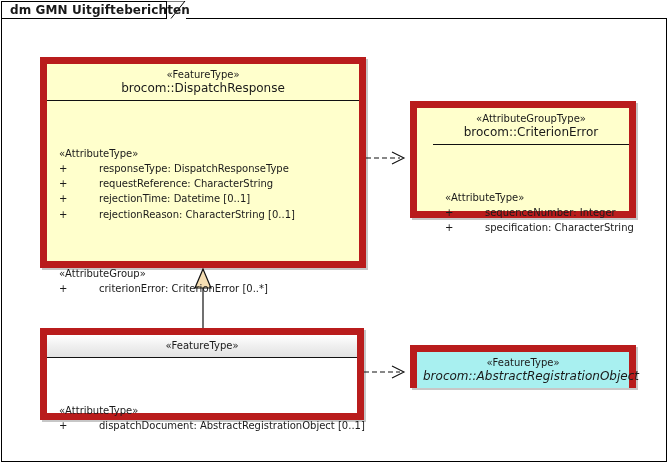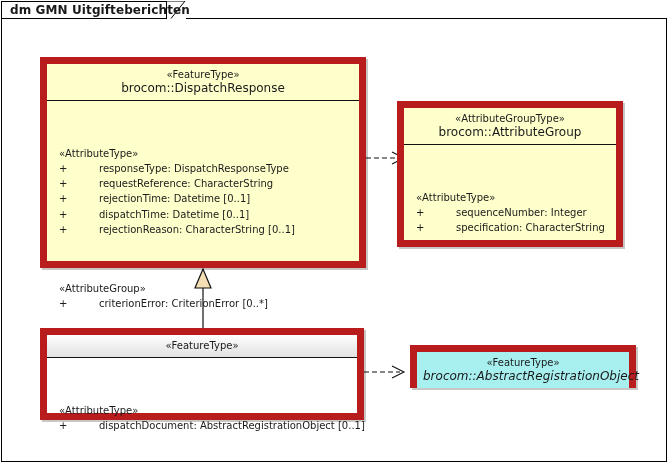--- a/index.html
+++ b/index.html
@@ -206,37 +206,34 @@
       <div class="attr-row">
         <span class="attr-vis">+</span><span class="attr-text">responseType: DispatchResponseType</span>
       </div>
       <div class="attr-row">
         <span class="attr-vis">+</span><span class="attr-text">requestReference: CharacterString</span>
       </div>
       <div class="attr-row">
         <span class="attr-vis">+</span><span class="attr-text">rejectionTime: Datetime [0..1]</span>
       </div>
       <div class="attr-row">
-        <span class="attr-vis">+</span><span class="attr-text">dispatchTime: Datetime [0..1]</span>
-      </div>
-      <div class="attr-row">
         <span class="attr-vis">+</span><span class="attr-text">rejectionReason: CharacterString [0..1]</span>
       </div>
 
       <div class="compartment-stereotype" style="padding-top:4px;">«AttributeGroup»</div>
       <div class="attr-row">
         <span class="attr-vis">+</span><span class="attr-text">criterionError: CriterionError [0..*]</span>
       </div>
     </div>
   </div>
 
-  <div class="uml-box fill-yellow" style="left:397px; top:101px; width:226px; height:146px;">
+  <div class="uml-box fill-yellow" style="left:410px; top:101px; width:226px; height:117px;padding-left:16px;">
     <div class="uml-header with-divider fill-yellow-header">
       <div class="stereotype">«AttributeGroupType»</div>
-      <div class="class-name">brocom::AttributeGroup</div>
+      <div class="class-name">brocom::CriterionError</div>
     </div>
     <div class="uml-compartment">
       <div class="compartment-stereotype">«AttributeType»</div>
       <div class="attr-row">
         <span class="attr-vis">+</span><span class="attr-text">sequenceNumber: Integer</span>
       </div>
       <div class="attr-row">
         <span class="attr-vis">+</span><span class="attr-text">specification: CharacterString</span>
       </div>
     </div>

